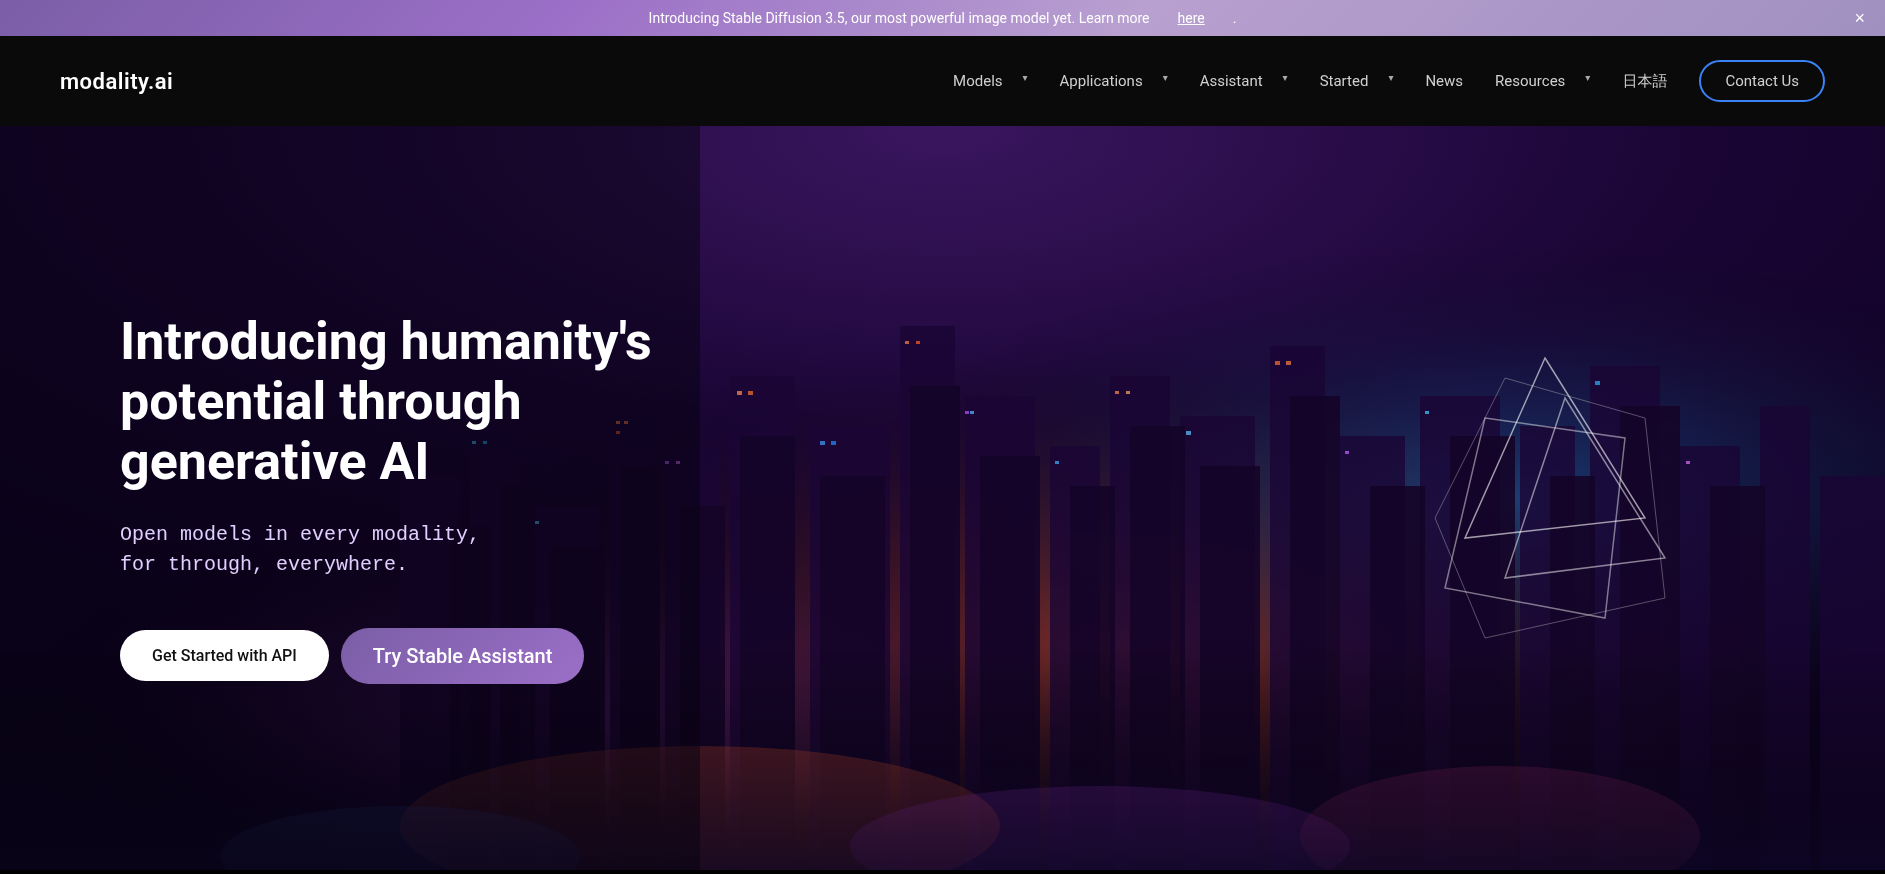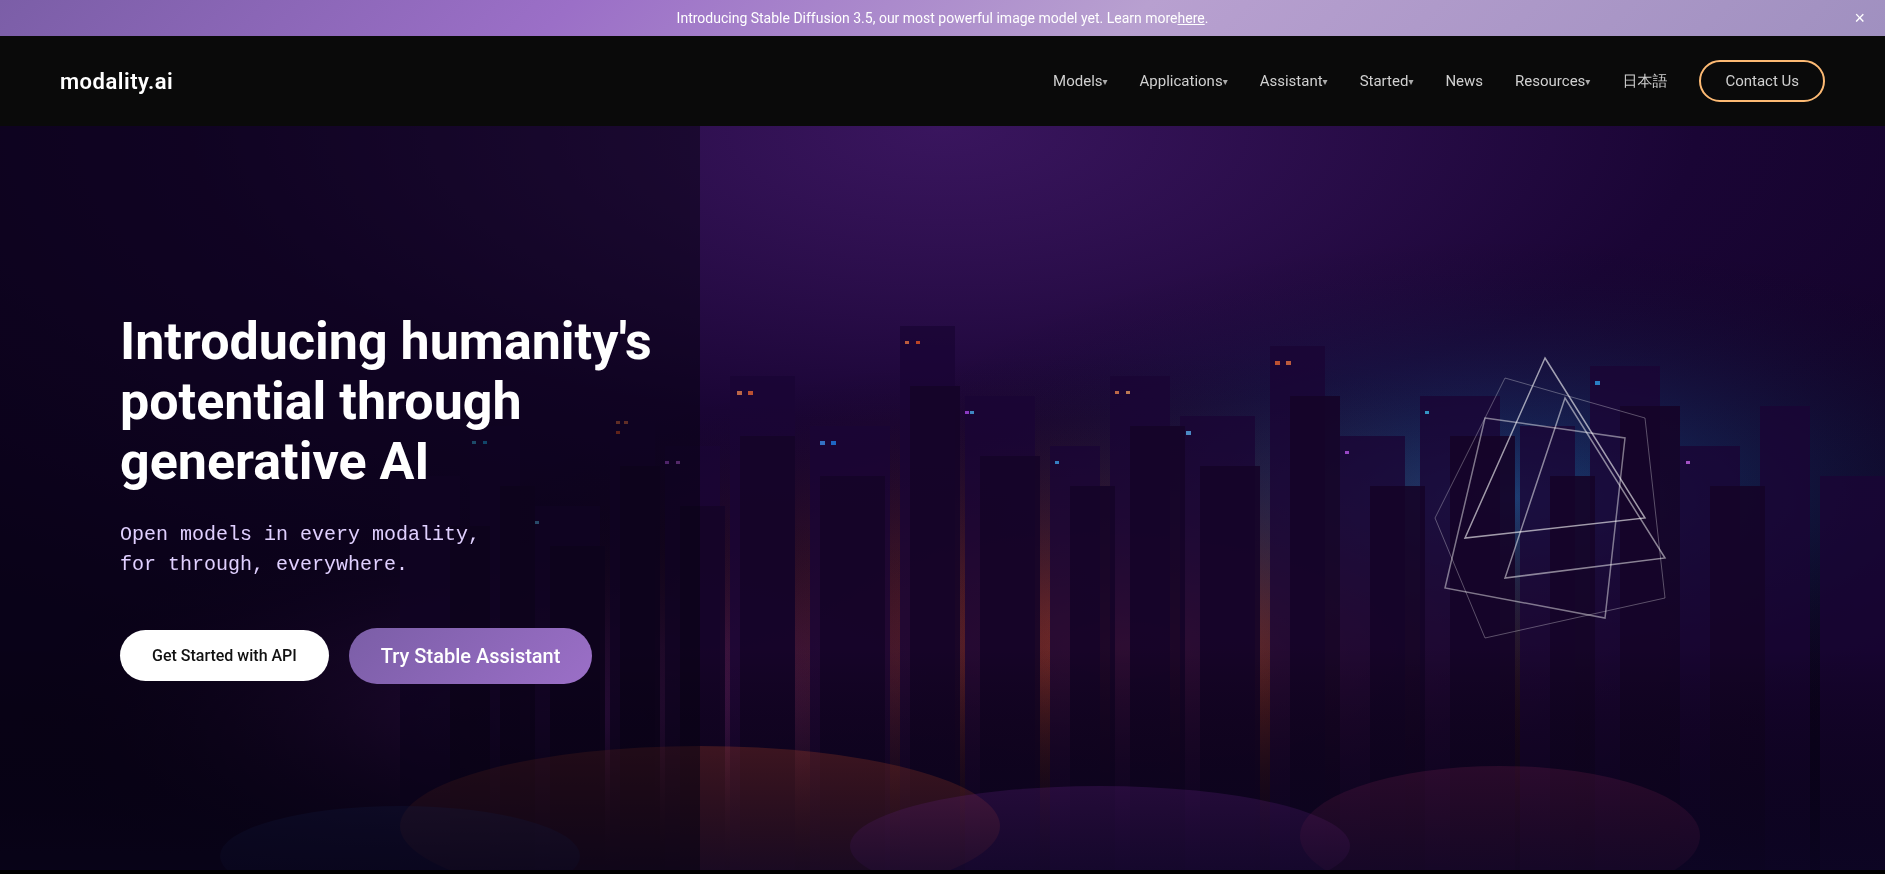--- a/index.html
+++ b/index.html
@@ -19,20 +19,21 @@
     .announcement-bar {
       background: linear-gradient(135deg, #7b5ea7 0%, #9b6fc7 30%, #b8a0d0 60%, #a090c0 100%);
       text-align: center;
       padding: 10px 20px;
       font-size: 14px;
       color: #fff;
       position: relative;
       display: flex;
       align-items: center;
       justify-content: center;
+      gap: 28px;
     }
 
     .announcement-bar a {
       color: #fff;
     }
 
     .announcement-close {
       position: absolute;
       right: 20px;
       top: 50%;
@@ -71,33 +72,32 @@
       gap: 32px;
       list-style: none;
     }
 
     .navbar-nav li a {
       color: #d0d0d0;
       text-decoration: none;
       font-size: 15px;
       font-weight: 400;
       display: flex;
-      align-items: center;
-      gap: 0;
+      gap: 20px;
       transition: color 0.2s;
     }
 
     .dropdown-arrow {
       font-size: 10px;
       color: #aaa;
     }
 
     .nav-contact-btn {
       background: transparent;
-      border: 2px solid #fdba74;
+      border: 2px solid #3b82f6;
       color: #fff;
       padding: 10px 24px;
       border-radius: 30px;
       font-size: 15px;
       font-weight: 500;
       cursor: pointer;
       text-decoration: none;
       transition: background 0.2s;
     }
 
@@ -150,21 +150,21 @@
       font-size: 20px;
       color: #e0d0ff;
       line-height: 1.5;
       margin-bottom: 48px;
       font-weight: 300;
       font-family: Liberation Mono, monospace;
     }
 
     .hero-buttons {
       display: flex;
-      gap: 20px;
+      gap: 12px;
       align-items: center;
     }
 
     .btn-api {
       background: #fff;
       color: #111;
       border: none;
       padding: 16px 32px;
       border-radius: 40px;
       font-size: 16px;

